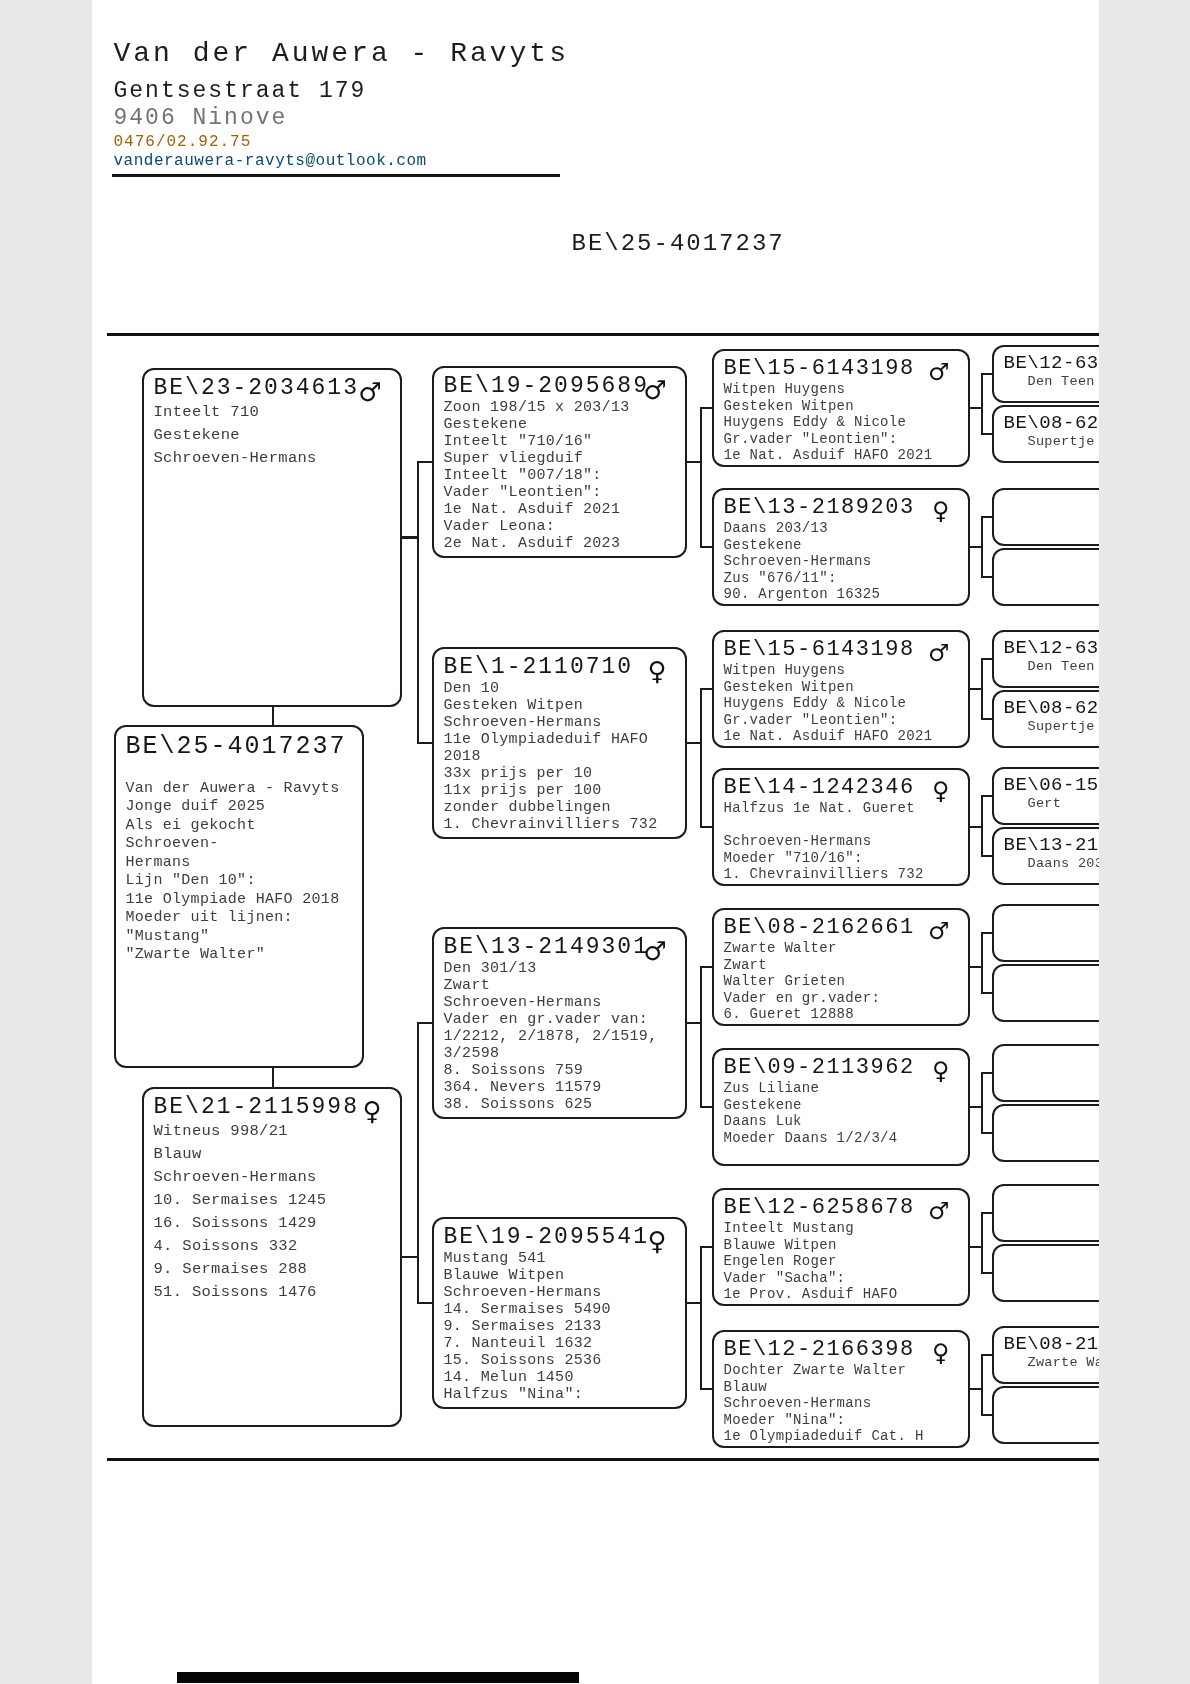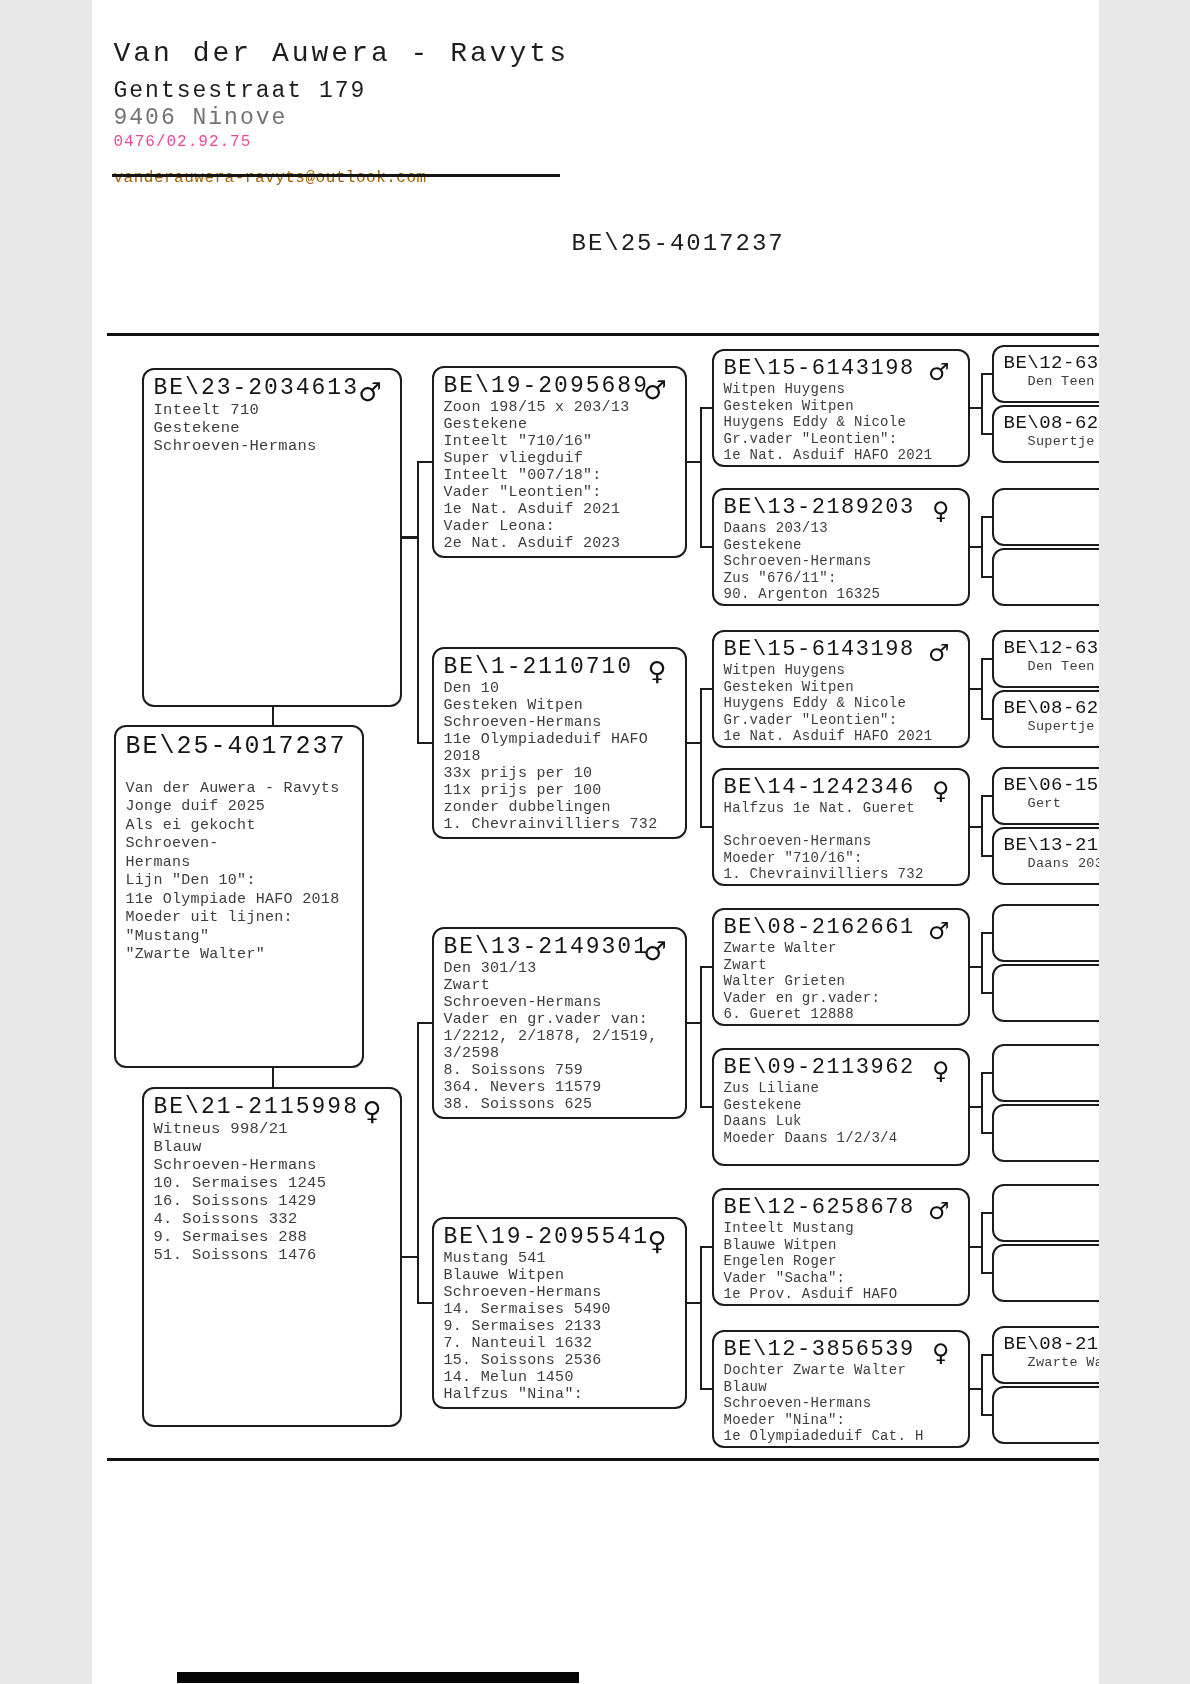--- a/index.html
+++ b/index.html
@@ -4,35 +4,35 @@
 <style>
   html,body{margin:0;padding:0;background:#e8e8e8;}
   .page{
     position:relative;width:1007px;height:1684px;background:#ffffff;
     font-family:"Liberation Mono","DejaVu Sans Mono",monospace;
     color:#222;overflow:hidden;margin:0 auto;
   }
   .hdr-name{position:absolute;left:22px;top:38px;font-size:28px;letter-spacing:3px;color:#1d1d1d;white-space:nowrap;}
   .hdr-addr{position:absolute;left:22px;top:78px;font-size:23px;letter-spacing:2px;color:#1d1d1d;white-space:nowrap;}
   .hdr-city{position:absolute;left:22px;top:105px;font-size:23px;letter-spacing:2px;color:#737373;white-space:nowrap;}
-  .hdr-phone{position:absolute;left:22px;top:133px;font-size:16px;letter-spacing:1px;color:#ec4899;white-space:nowrap;}
-  .hdr-email{position:absolute;left:22px;top:169px;font-size:16px;letter-spacing:0.5px;color:#a16207;white-space:nowrap;}
+  .hdr-phone{position:absolute;left:22px;top:133px;font-size:16px;letter-spacing:1px;color:#a16207;white-space:nowrap;}
+  .hdr-email{position:absolute;left:22px;top:152px;font-size:16px;letter-spacing:0.5px;color:#0c4a6e;white-space:nowrap;}
   .hdr-underline{position:absolute;left:20px;top:174px;width:448px;height:2.5px;background:#151515;}
   .doc-title{position:absolute;left:480px;top:230px;font-size:24px;letter-spacing:2px;color:#1d1d1d;white-space:nowrap;}
   .rule{position:absolute;left:15px;width:1072px;height:3px;background:#111;}
   .rule-top{top:333px;}
   .rule-bottom{top:1458px;}
   .pbox{
     position:absolute;box-sizing:border-box;background:#fff;
     border:2.5px solid #1c1c1c;border-radius:12px;
     padding:5px 10px 4px 10px;overflow:hidden;
   }
   .pbox-head{position:relative;white-space:nowrap;}
   .pbox-id{font-size:23px;letter-spacing:2px;color:#161616;}
-  .pbox-lines{white-space:pre-line;font-size:15.5px;line-height:18px;color:#3d3d3d;letter-spacing:0.3px;}
+  .pbox-lines{white-space:pre-line;font-size:15.5px;line-height:23px;color:#3d3d3d;letter-spacing:0.3px;}
   .sex-icon{
     position:absolute;top:4px;right:8px;
     font-family:"DejaVu Sans",sans-serif;font-size:26px;line-height:26px;
     color:#111;font-weight:600;
   }
   .col2 .pbox-lines{font-size:15px;line-height:17px;}
   .col3 .pbox-id{font-size:22px;letter-spacing:1.5px;}
   .col3 .pbox-lines{font-size:14px;line-height:16.5px;}
   .col3 .sex-icon{font-size:24px;top:3px;}
   .col4 .pbox-id{font-size:19px;letter-spacing:0.5px;}
@@ -190,21 +190,21 @@
   </div>
   <div class="pbox col3" id="c3-7" style="left:620px;top:1188px;width:258px;height:118px;">
     <div class="pbox-head"><span class="pbox-id">BE\12-6258678</span><span class="sex-icon">♂</span></div>
     <div class="pbox-lines">Inteelt Mustang
 Blauwe Witpen
 Engelen Roger
 Vader "Sacha":
 1e Prov. Asduif HAFO</div>
   </div>
   <div class="pbox col3" id="c3-8" style="left:620px;top:1330px;width:258px;height:118px;">
-    <div class="pbox-head"><span class="pbox-id">BE\12-3856539</span><span class="sex-icon">♀</span></div>
+    <div class="pbox-head"><span class="pbox-id">BE\12-2166398</span><span class="sex-icon">♀</span></div>
     <div class="pbox-lines">Dochter Zwarte Walter
 Blauw
 Schroeven-Hermans
 Moeder "Nina":
 1e Olympiadeduif Cat. H</div>
   </div>
 
   <div class="pbox col4" id="d4-1" style="left:900px;top:345px;width:182px;height:58px;">
     <div class="pbox-head"><span class="pbox-id">BE\12-6312923</span><span class="sex-icon">♂</span></div>
     <div class="pbox-lines">Den Teen</div>

